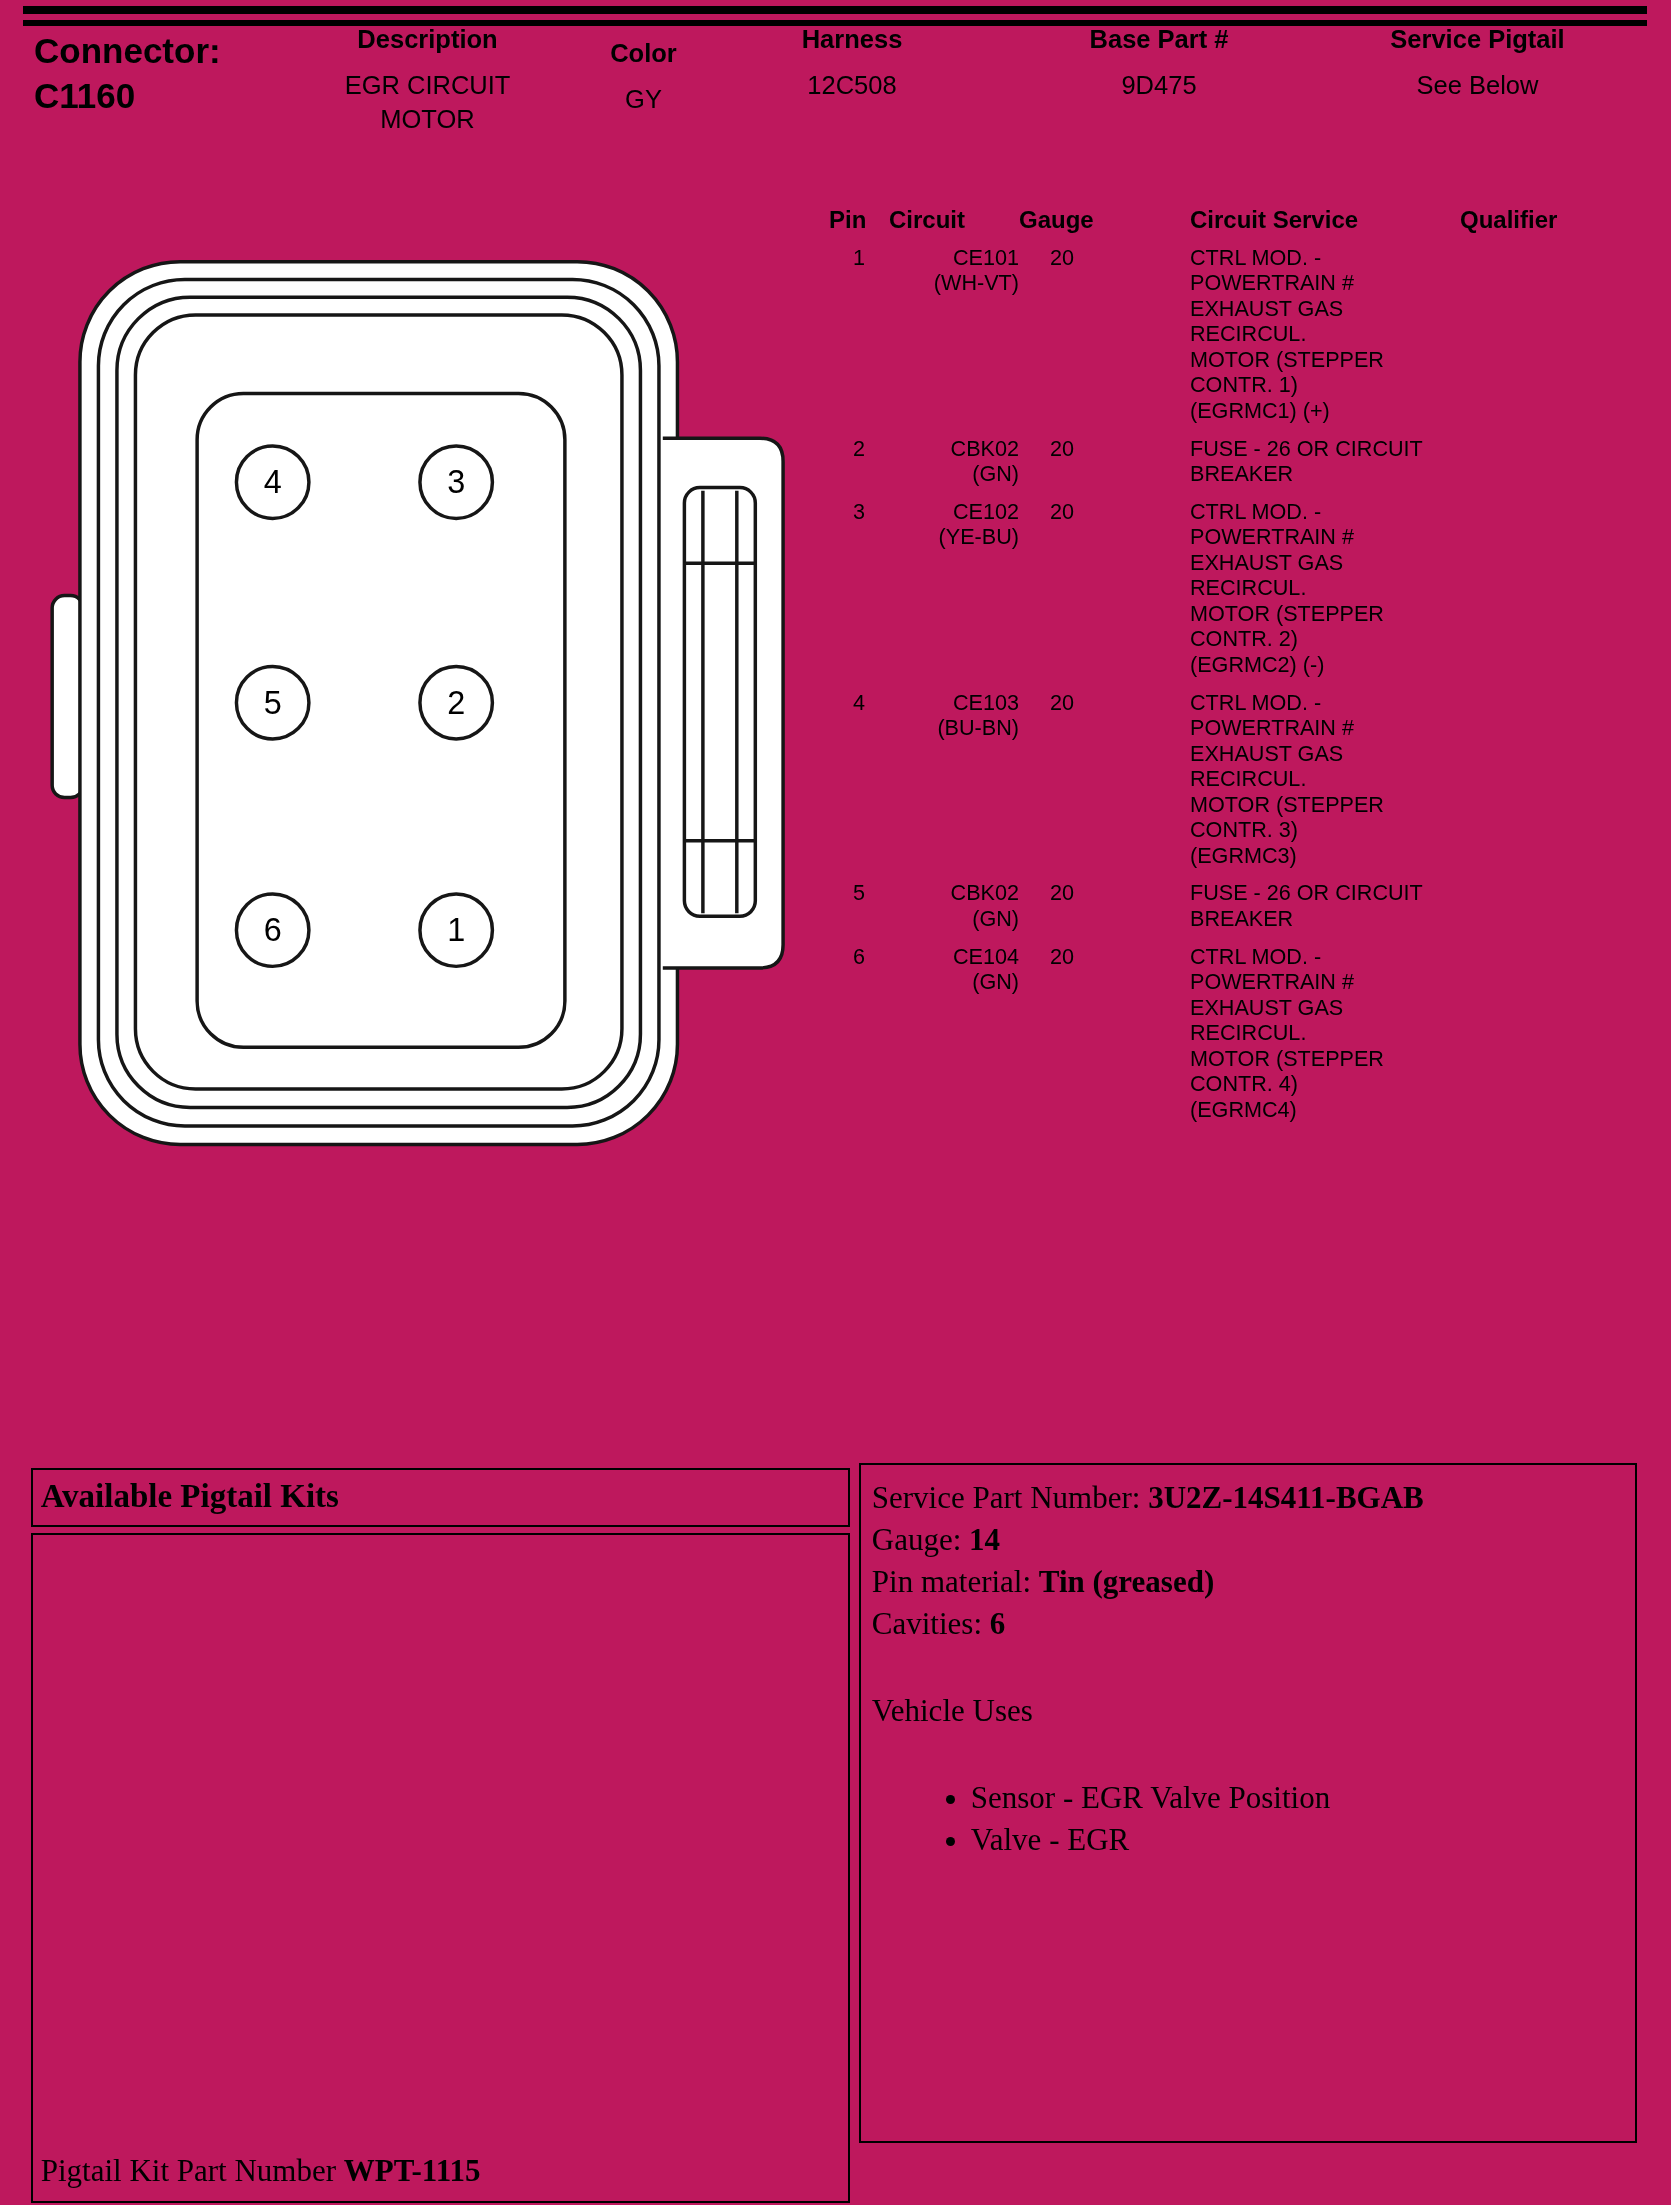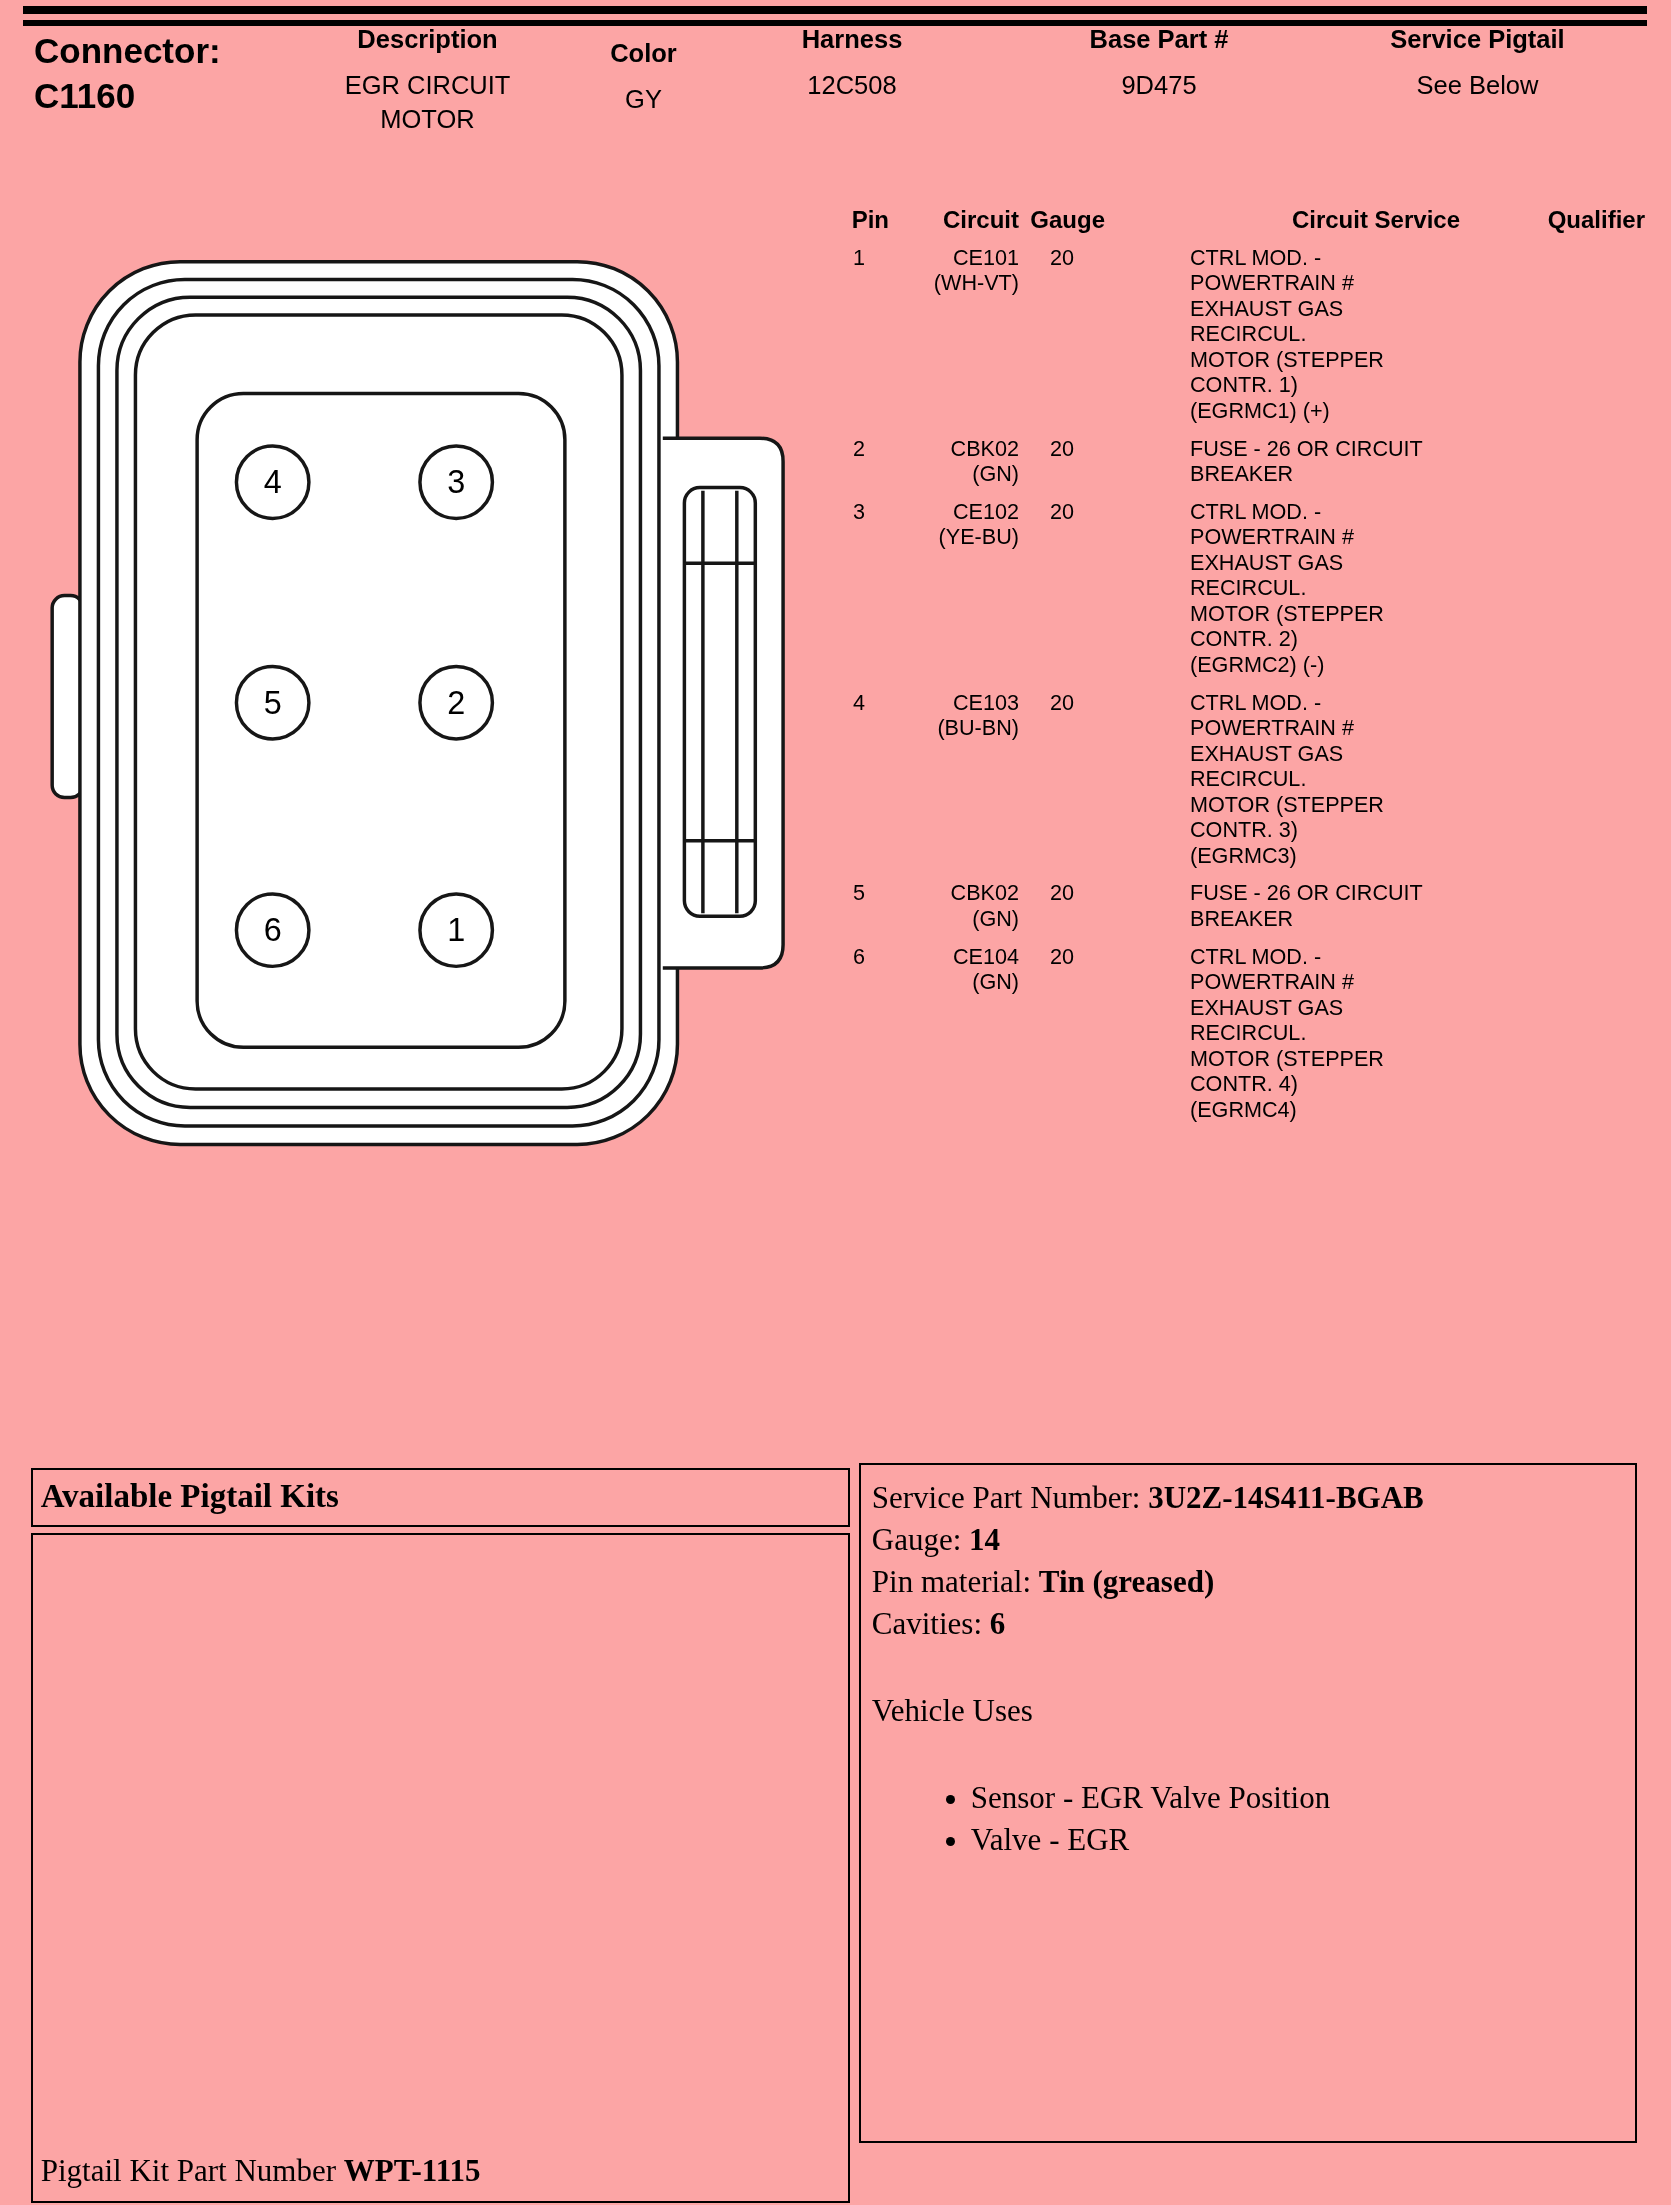--- a/index.html
+++ b/index.html
@@ -1,20 +1,20 @@
 <!DOCTYPE html>
 <html style="font-size:12.3px"><head>
 <meta charset="utf-8">
 <style>
   * { margin:0; padding:0; box-sizing:border-box; }
   html,body { background:#fff; }
   .page {
     position:relative;
     width:1671px; height:2205px;
-    background:#fca5a5;
+    background:#be185d;
     color:#000;
     font-family:"Liberation Sans", sans-serif;
     overflow:hidden;
   }
 
   
   .toprule { position:absolute; left:23px; width:1624px; background:#000; }
   .rule1 { top:6.2px;  height:7.7px; }
   .rule2 { top:20px; height:6.2px; }
 
@@ -26,21 +26,21 @@
 
   
   .pin-table {
     position:absolute; left:829px; top:207px;
     display:grid;
     grid-template-columns:60px 130px 86px 355px 185px;
     row-gap:12.3px;
     font-size:21.6px;
     line-height:25.5px;
   }
-  .pt-h { font-weight:bold; font-size:24px; text-align:right; }
+  .pt-h { font-weight:bold; font-size:24px; text-align:left; }
   .pt-h.fn { padding-left:85px; }
   .pt-cell { white-space:pre-line; }
   .pt-pin { text-align:center; }
   .pt-circuit { text-align:right; }
   .pt-gauge { text-align:center; }
   .pt-fn { padding-left:85px; }
   .pt-q { text-align:center; }
 
   
   .conn-svg { position:absolute; left:46px; top:239px; }

